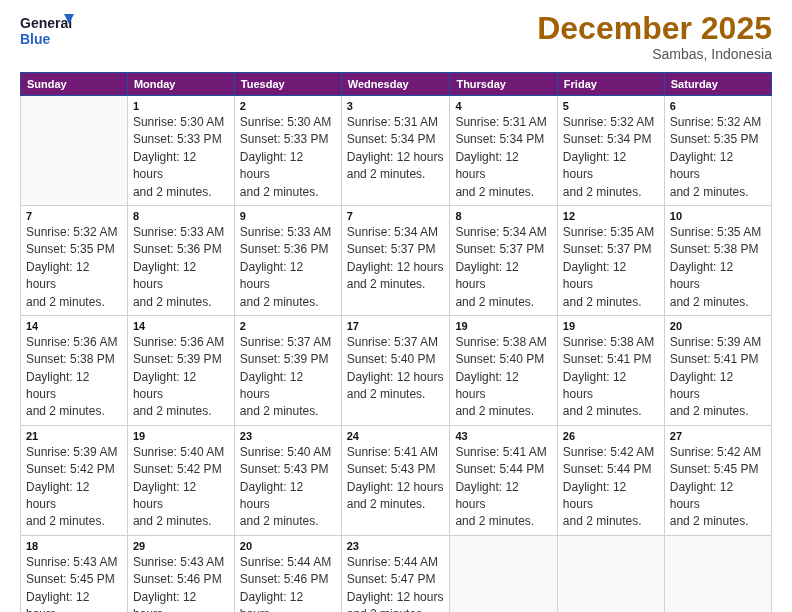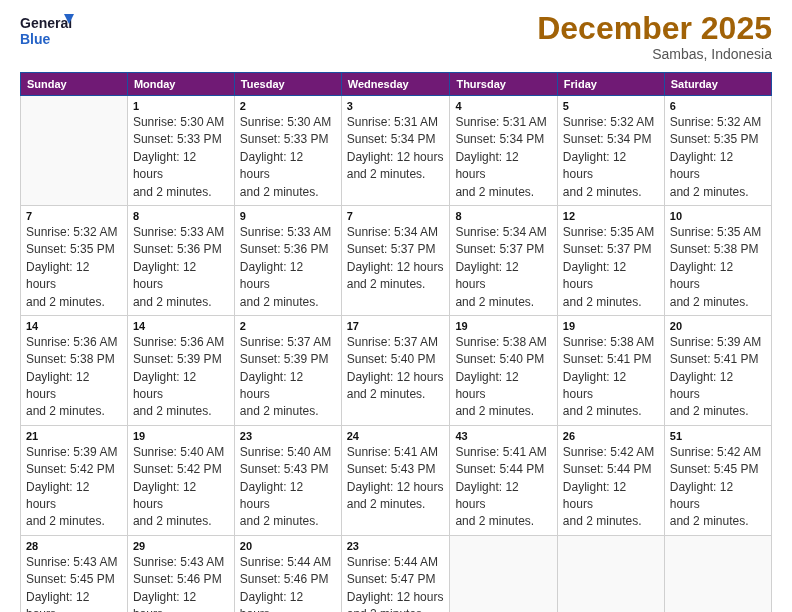--- a/index.html
+++ b/index.html
@@ -215,27 +215,27 @@
           </td>
           <td>
             <div class="day-num">43</div>
             <div class="day-info">Sunrise: 5:41 AM<br>Sunset: 5:44 PM<br>Daylight: 12 hours<br>and 2 minutes.</div>
           </td>
           <td>
             <div class="day-num">26</div>
             <div class="day-info">Sunrise: 5:42 AM<br>Sunset: 5:44 PM<br>Daylight: 12 hours<br>and 2 minutes.</div>
           </td>
           <td>
-            <div class="day-num">51</div>
+            <div class="day-num">27</div>
             <div class="day-info">Sunrise: 5:42 AM<br>Sunset: 5:45 PM<br>Daylight: 12 hours<br>and 2 minutes.</div>
           </td>
         </tr>
         <tr>
           <td>
-            <div class="day-num">28</div>
+            <div class="day-num">18</div>
             <div class="day-info">Sunrise: 5:43 AM<br>Sunset: 5:45 PM<br>Daylight: 12 hours<br>and 2 minutes.</div>
           </td>
           <td>
             <div class="day-num">29</div>
             <div class="day-info">Sunrise: 5:43 AM<br>Sunset: 5:46 PM<br>Daylight: 12 hours<br>and 2 minutes.</div>
           </td>
           <td>
             <div class="day-num">20</div>
             <div class="day-info">Sunrise: 5:44 AM<br>Sunset: 5:46 PM<br>Daylight: 12 hours<br>and 2 minutes.</div>
           </td>

